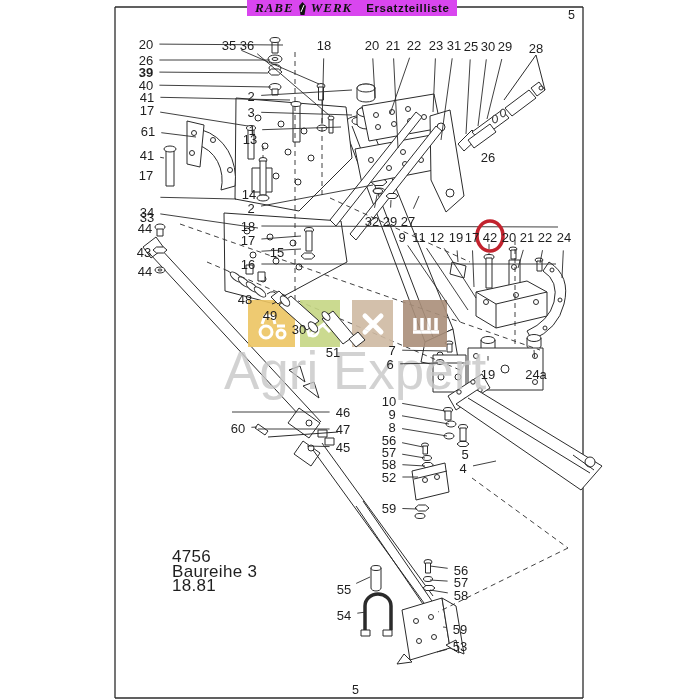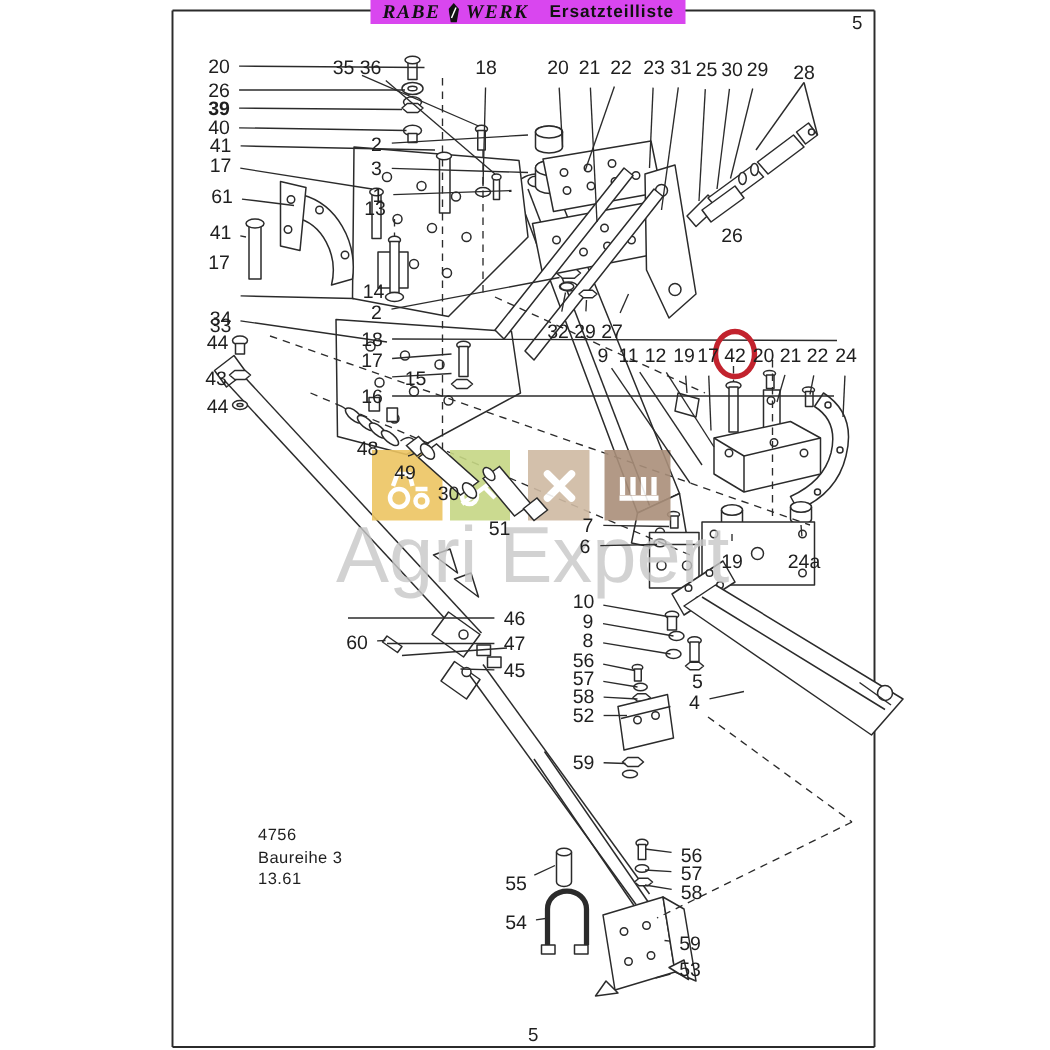--- a/index.html
+++ b/index.html
@@ -8,21 +8,21 @@
   svg.layer{position:absolute;left:0;top:0;}
   
   #hdr{position:absolute;left:247px;top:0px;height:16px;background:#d946ef;padding:0 8px;
        display:flex;align-items:center;gap:5px;white-space:nowrap;}
   .brand{font-family:"Liberation Serif",serif;font-style:italic;font-weight:bold;
          font-size:13px;letter-spacing:1px;color:#111;}
   #doc-title{font-weight:bold;font-size:11.5px;letter-spacing:.6px;margin-left:9px;color:#111;}
   #pg-top{position:absolute;left:568px;top:8px;font-size:12.5px;}
   #pg-bottom{position:absolute;left:340px;top:683px;font-size:12.5px;background:#fff;padding:0 12px;}
   
-  #tblock{position:absolute;left:172px;top:550px;font-size:11px;line-height:14.5px;letter-spacing:.3px;}
+  #tblock{position:absolute;left:172px;top:550px;font-size:17px;line-height:14.5px;letter-spacing:.3px;}
   
   .label{position:absolute;transform:translate(-50%,-50%);font-size:13px;line-height:13px;
          color:#1f1f1f;white-space:nowrap;}
   
   .wm-tile{position:absolute;opacity:.9;display:flex;align-items:center;justify-content:center;}
   #wm-text{position:absolute;left:224px;top:340px;font-size:53px;color:#c8c8c8;opacity:.8;
            white-space:nowrap;font-weight:400;}
 </style>
 </head>
 <body>
@@ -491,15 +491,15 @@
     </svg>
     <span class="brand">WERK</span>
     <span id="doc-title">Ersatzteilliste</span>
   </div>
   <div id="pg-top">5</div>
   <div id="pg-bottom">5</div>
 
   <div id="tblock">
     <div>4756</div>
     <div>Baureihe 3</div>
-    <div>13.61</div>
+    <div>18.81</div>
   </div>
 </div>
 
 </body></html>

